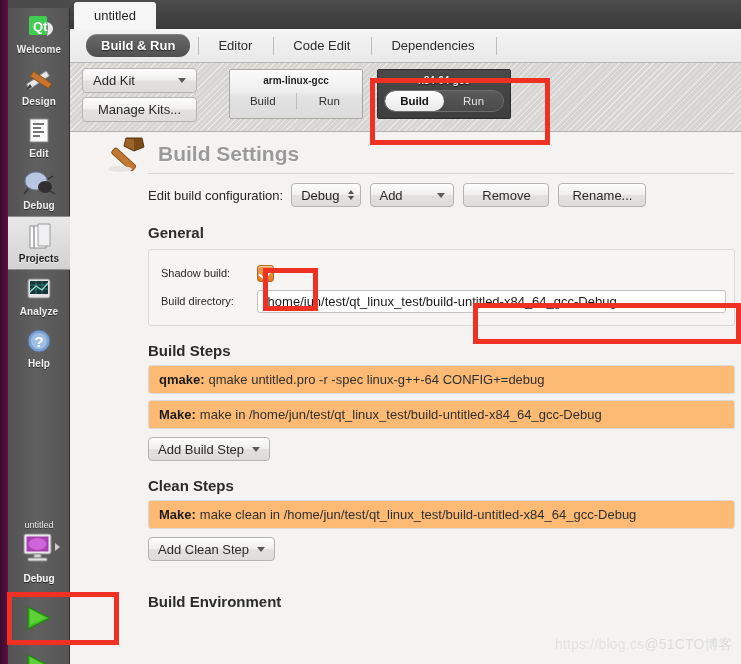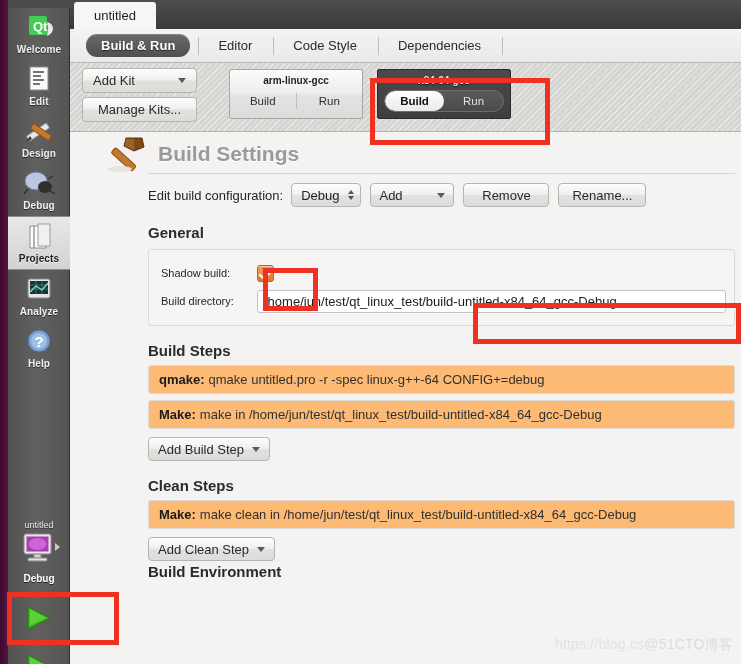--- a/index.html
+++ b/index.html
@@ -343,38 +343,38 @@
       <svg class="mi-icon" viewBox="0 0 62 30">
         <rect x="21" y="3" width="18" height="19" rx="1.5" fill="#41cd52"></rect>
         <text x="25" y="18" font-family="Liberation Sans, sans-serif" font-size="13" font-weight="bold" fill="#ffffff">Qt</text>
         <path d="M39 9 C47 11 47 20 39 23 C40 17 40 13 39 9 Z" fill="#e9e9e9"></path>
       </svg>
       <div class="mi-label">Welcome</div>
     </div>
 
     <div class="mode-item">
       <svg class="mi-icon" viewBox="0 0 62 30">
+        <rect x="18" y="12" width="24" height="6" rx="1" transform="rotate(-34 30 15)" fill="#e8e8ea" stroke="#8d8d90"></rect>
+        <rect x="22" y="12" width="22" height="6" rx="1" transform="rotate(34 33 15)" fill="#c8762e" stroke="#8a5118"></rect>
+        <polygon points="18,25 24,22 22,19" fill="#3a3a3a"></polygon>
+      </svg>
+      <div class="mi-label">Design</div>
+    </div>
+
+    <div class="mode-item">
+      <svg class="mi-icon" viewBox="0 0 62 30">
         <rect x="22" y="2" width="18" height="23" fill="#fafafa" stroke="#8a8a8a"></rect>
         <g stroke="#3b3b3b" stroke-width="1.4">
           <line x1="25" y1="7" x2="36" y2="7"></line>
             <line x1="25" y1="11" x2="33" y2="11"></line>
           <line x1="25" y1="15" x2="36" y2="15"></line>
             <line x1="25" y1="19" x2="32" y2="19"></line>
         </g>
       </svg>
       <div class="mi-label">Edit</div>
-    </div>
-
-    <div class="mode-item">
-      <svg class="mi-icon" viewBox="0 0 62 30">
-        <rect x="18" y="12" width="24" height="6" rx="1" transform="rotate(-34 30 15)" fill="#e8e8ea" stroke="#8d8d90"></rect>
-        <rect x="22" y="12" width="22" height="6" rx="1" transform="rotate(34 33 15)" fill="#c8762e" stroke="#8a5118"></rect>
-        <polygon points="18,25 24,22 22,19" fill="#3a3a3a"></polygon>
-      </svg>
-      <div class="mi-label">Design</div>
     </div>
 
     <div class="mode-item">
       <svg class="mi-icon" viewBox="0 0 62 30">
         <ellipse cx="28" cy="12" rx="11" ry="9" fill="#b9c6e2" stroke="#6e7f9e"></ellipse>
         <ellipse cx="37" cy="18" rx="7" ry="6" fill="#2f2f2f"></ellipse>
         <g stroke="#2f2f2f" stroke-width="1.4">
           <line x1="40" y1="10" x2="45" y2="7"></line>
             <line x1="42" y1="22" x2="47" y2="25"></line>
           <line x1="20" y1="20" x2="16" y2="25"></line>
@@ -447,21 +447,21 @@
   <div class="topstrip"></div>
   <div class="doc-tab">
     <span>untitled</span>
   </div>
 
   <div class="cat-row">
     <div class="cat-item active">Build &amp; Run</div>
     <div class="cat-sep"></div>
     <div class="cat-item">Editor</div>
     <div class="cat-sep"></div>
-    <div class="cat-item">Code Style</div>
+    <div class="cat-item">Code Edit</div>
     <div class="cat-sep"></div>
     <div class="cat-item">Dependencies</div>
     <div class="cat-sep"></div>
   </div>
 
   <div class="kit-toolbar">
     <div class="btn" id="add-kit-btn">
       <span>Add Kit</span>
       <span class="caret"></span>
     </div>
@@ -549,21 +549,21 @@
 
     <div class="step-item">
       <b>Make:</b>
       <span>make clean in /home/jun/test/qt_linux_test/build-untitled-x84_64_gcc-Debug</span>
     </div>
     <div class="btn small-btn">
       <span>Add Clean Step</span>
       <span class="caret"></span>
     </div>
 
-    <div class="sec-head" style="margin-top:2px;">Build Environment</div>
+    <div class="sec-head" style="margin-top:32px;">Build Environment</div>
   </div>
 
   <div class="watermark">
     <span>https://blog.cs</span><span class="wm-b">@51CTO博客</span>
   </div>
 
   <div class="redbox" style="left:370px;top:78px;width:180px;height:67px;"></div>
   <div class="redbox" style="left:263px;top:268px;width:55px;height:43px;"></div>
   <div class="redbox" style="left:473px;top:303px;width:268px;height:41px;"></div>
   <div class="redbox" style="left:7px;top:592px;width:112px;height:53px;"></div>

